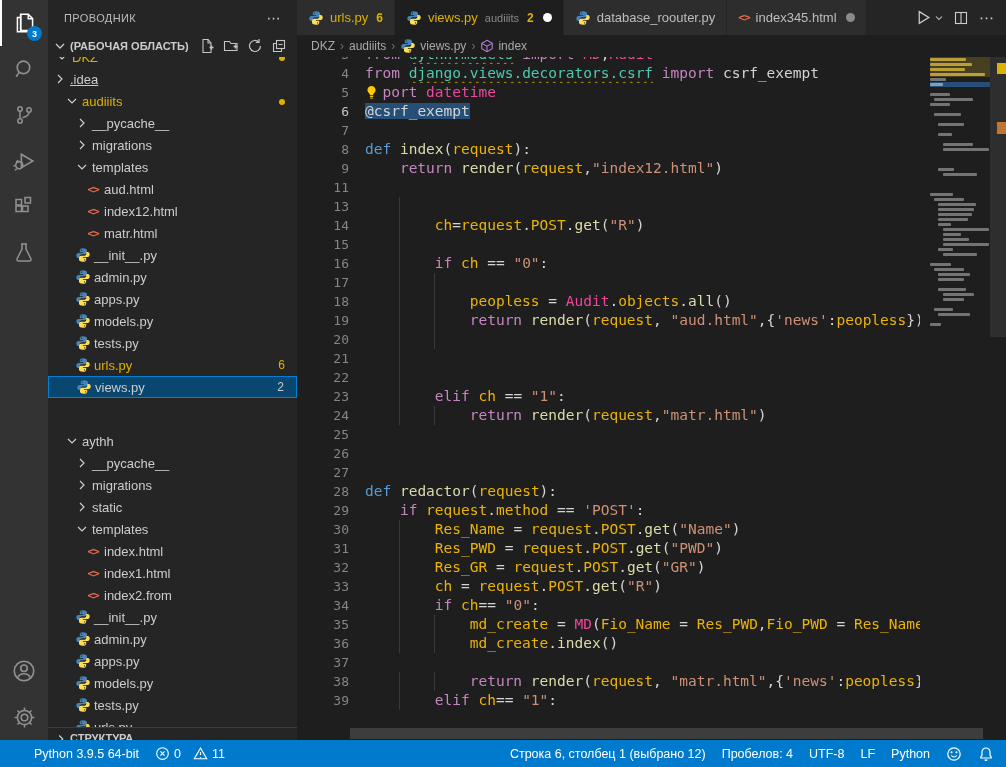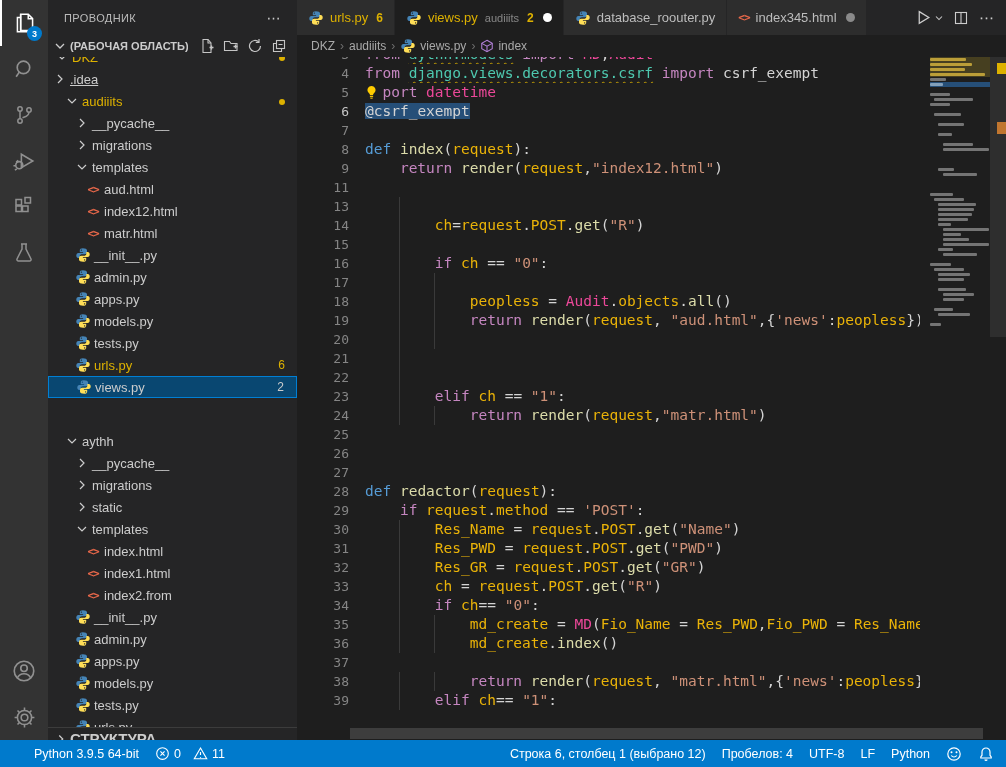--- a/index.html
+++ b/index.html
@@ -22,21 +22,21 @@
   #ws-actions span{cursor:pointer;display:flex;}
   #tree{position:absolute;left:0;top:46px;width:249px;}
   .trow{height:22px;display:flex;align-items:center;font-size:13px;color:#cccccc;cursor:pointer;position:relative;box-sizing:border-box;}
   .trow.sel{background:#094771;border:1px solid #007fd4;}
   .trow .tchev{width:16px;flex:none;display:flex;justify-content:center;}
   .trow .ficon{width:18px;flex:none;display:flex;justify-content:center;align-items:center;}
   .trow .tlabel{margin-left:2px;white-space:nowrap;}
   .trow .tbadge{margin-left:auto;margin-right:12px;font-size:12px;}
   .trow .tdot{position:absolute;right:12px;top:9px;width:6px;height:6px;border-radius:3px;background:#ddb100;}
   .warn-fg{color:#ddb100;}
-  #outline-row{position:absolute;left:0;top:727px;width:249px;height:13px;border-top:1px solid #3c3c3c;background:#252526;display:flex;align-items:center;font-size:15px;font-weight:bold;color:#cccccc;z-index:6;padding-top:4px;}
+  #outline-row{position:absolute;left:0;top:727px;width:249px;height:13px;border-top:1px solid #3c3c3c;background:#252526;display:flex;align-items:flex-start;font-size:11px;font-weight:bold;color:#cccccc;z-index:6;padding-top:4px;}
   .html-glyph{color:#e8684a;font-size:11px;font-weight:bold;letter-spacing:-1px;font-family:"DejaVu Sans Mono",monospace;}
   
   #tabbar{position:absolute;left:297px;top:0;width:709px;height:35px;background:#252526;display:flex;}
   .tab{height:35px;display:flex;align-items:center;padding:0 11px;background:#2d2d2d;border-right:1px solid #252526;font-size:13px;color:#bdbdbd;cursor:pointer;white-space:nowrap;}
   .tab.active{background:#1e1e1e;color:#fff;}
   .tab .ticon{margin-right:6px;display:flex;}
   .tab .tdesc{font-size:11px;color:rgba(255,255,255,.45);margin-left:7px;}
   .tab .tbadge2{margin-left:8px;font-size:12px;font-weight:bold;}
   .tab .mod-dot{width:9px;height:9px;border-radius:5px;margin-left:9px;}
   #editor-actions{margin-left:auto;display:flex;align-items:center;gap:4px;padding-right:8px;}

